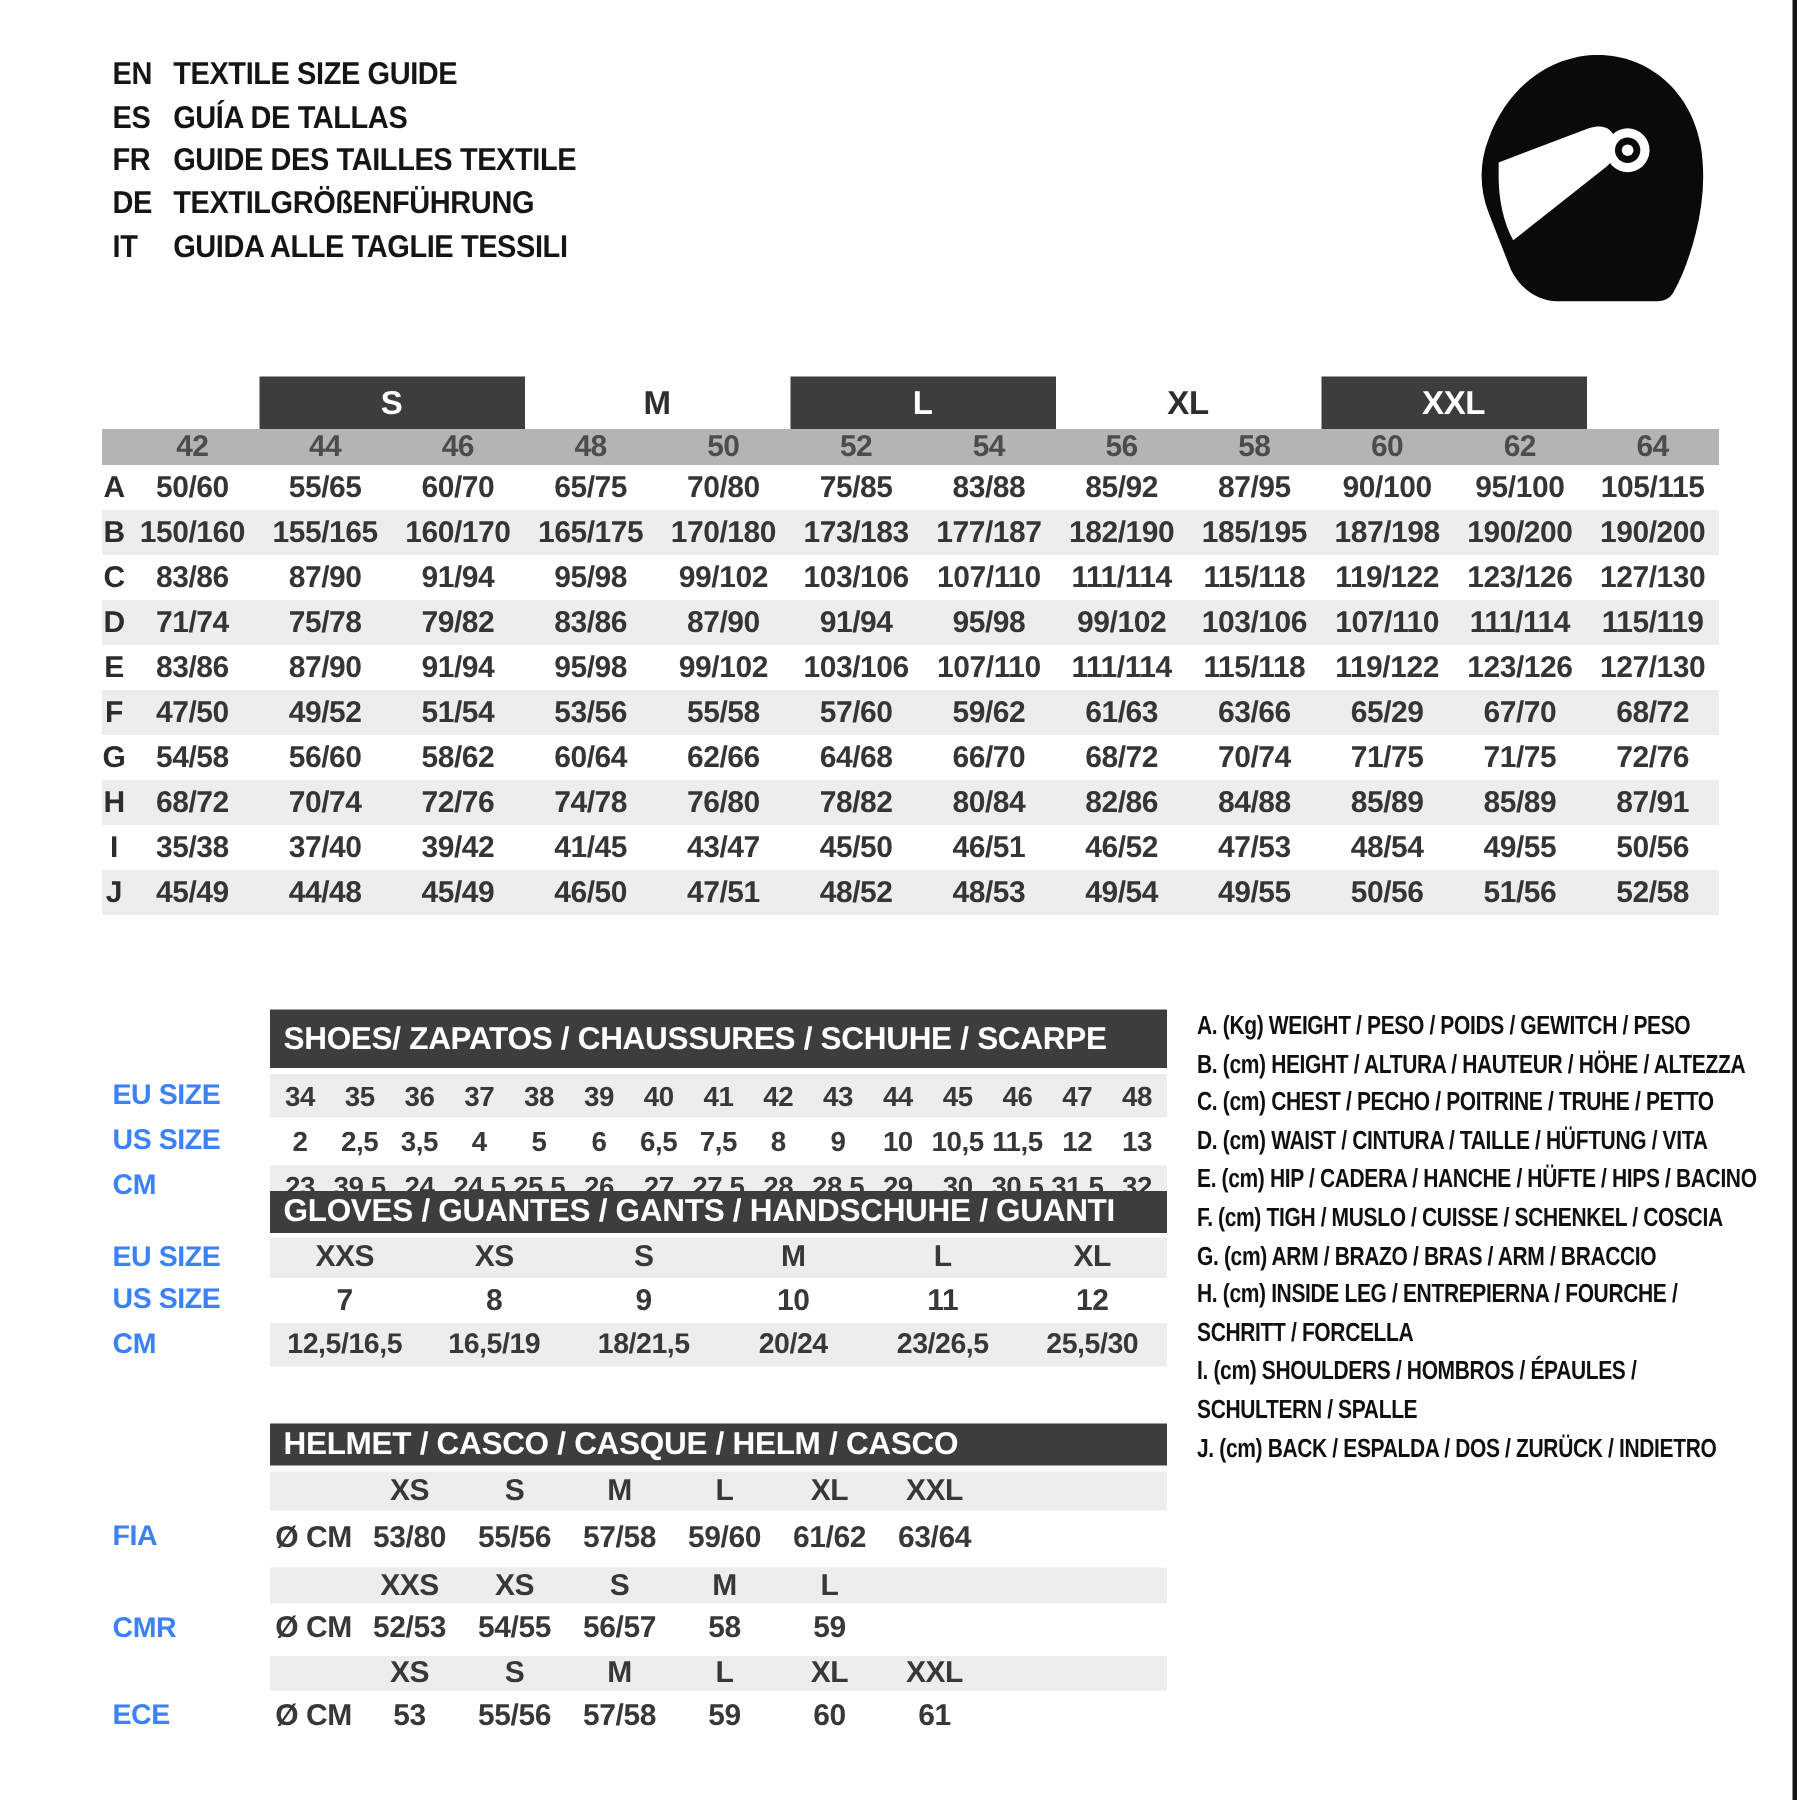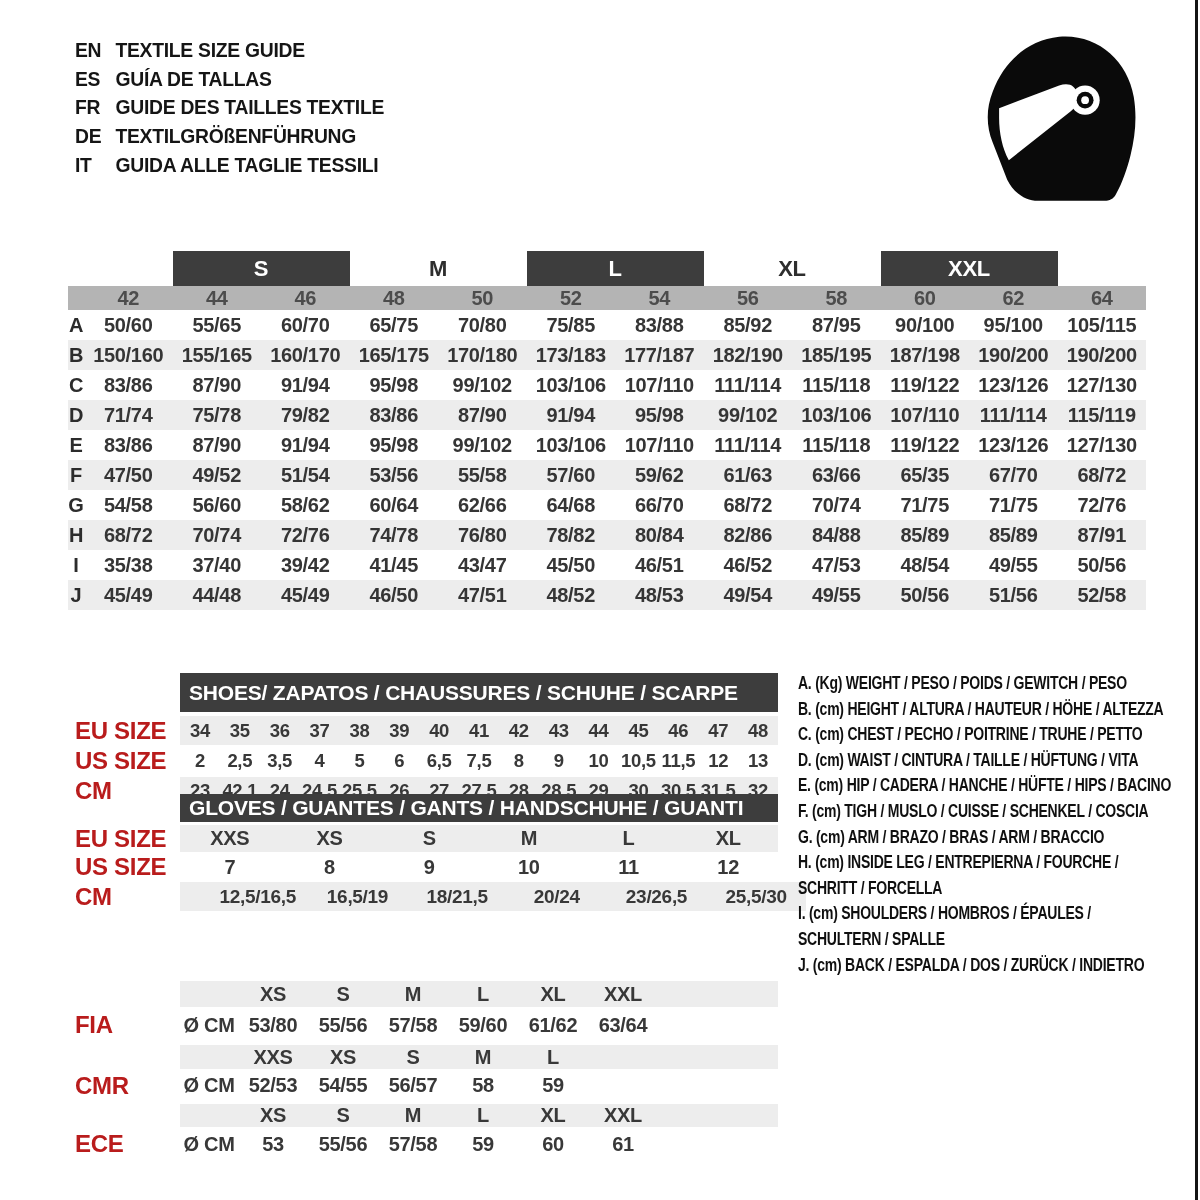--- a/index.html
+++ b/index.html
@@ -21,21 +21,21 @@
   .mt-group{height:100%;display:flex;align-items:center;justify-content:center;font-size:22px;color:#2e2e2e;}
   .mt-group.boxed{background:#3d3d3d;color:#ffffff;}
   #mt-band{height:24px;background:#b4b4b4;color:#4c4c4c;font-size:20px;}
   .mt-row{height:30px;font-size:20px;color:#353535;}
   .mt-row.stripe{background:#ededed;}
   .mt-cell{text-align:center;}
   .mt-cell.letter{text-align:center;color:#2c2c2c;}
   
   .sec{position:absolute;left:75px;width:703px;}
   .srow{display:flex;align-items:stretch;}
-  .slabel{width:105px;flex:none;display:flex;align-items:center;font-size:24px;color:#b91c1c;}
+  .slabel{width:105px;flex:none;display:flex;align-items:center;font-size:19px;color:#3b82f6;}
   .bar{width:598px;flex:none;background:#3d3d3d;color:#ffffff;display:flex;align-items:center;
        padding-left:9px;box-sizing:border-box;font-size:21px;letter-spacing:-0.2px;}
   .cells{width:598px;flex:none;display:grid;align-items:center;text-align:center;color:#383838;}
   .stripe-bg{background:#ededed;}
   .shoe-cols{grid-template-columns:repeat(15,1fr);font-size:18.5px;text-align:center;}
   .glove-cols{grid-template-columns:repeat(6,1fr);font-size:20px;}
   .helm-cols{grid-template-columns:58px repeat(6,70px) 1fr;font-size:20px;}
   
   #legend{position:absolute;left:798px;top:671px;width:390px;color:#101010;}
   .legend-line{height:25.6px;line-height:25.6px;white-space:nowrap;font-size:17.5px;
@@ -185,21 +185,21 @@
           <div class="mt-cell letter">F</div>
           <div class="mt-cell">47/50</div>
           <div class="mt-cell">49/52</div>
           <div class="mt-cell">51/54</div>
           <div class="mt-cell">53/56</div>
           <div class="mt-cell">55/58</div>
           <div class="mt-cell">57/60</div>
           <div class="mt-cell">59/62</div>
           <div class="mt-cell">61/63</div>
           <div class="mt-cell">63/66</div>
-          <div class="mt-cell">65/35</div>
+          <div class="mt-cell">65/29</div>
           <div class="mt-cell">67/70</div>
           <div class="mt-cell">68/72</div>
         </div>
         <div class="mt-grid mt-row">
           <div class="mt-cell letter">G</div>
           <div class="mt-cell">54/58</div>
           <div class="mt-cell">56/60</div>
           <div class="mt-cell">58/62</div>
           <div class="mt-cell">60/64</div>
           <div class="mt-cell">62/66</div>
@@ -301,21 +301,21 @@
           <div class="cell">10,5</div>
           <div class="cell">11,5</div>
           <div class="cell">12</div>
           <div class="cell">13</div>
         </div>
     </div>
     <div class="srow" style="height:28px;">
       <div class="slabel">CM</div>
       <div class="cells shoe-cols stripe-bg" id="shoes-cm">
           <div class="cell">23</div>
-          <div class="cell">42,1</div>
+          <div class="cell">39,5</div>
           <div class="cell">24</div>
           <div class="cell">24,5</div>
           <div class="cell">25,5</div>
           <div class="cell">26</div>
           <div class="cell">27</div>
           <div class="cell">27,5</div>
           <div class="cell">28</div>
           <div class="cell">28,5</div>
           <div class="cell">29</div>
           <div class="cell">30</div>
@@ -348,34 +348,35 @@
           <div class="cell">7</div>
           <div class="cell">8</div>
           <div class="cell">9</div>
           <div class="cell">10</div>
           <div class="cell">11</div>
           <div class="cell">12</div>
         </div>
     </div>
     <div class="srow" style="height:29px;">
       <div class="slabel">CM</div>
-      <div class="cells glove-cols stripe-bg" style="font-size:19px;padding-left:28px;" id="gloves-cm">
+      <div class="cells glove-cols stripe-bg" style="font-size:19px;" id="gloves-cm">
           <div class="cell">12,5/16,5</div>
           <div class="cell">16,5/19</div>
           <div class="cell">18/21,5</div>
           <div class="cell">20/24</div>
           <div class="cell">23/26,5</div>
           <div class="cell">25,5/30</div>
         </div>
     </div>
   </div>
 
   <div class="sec" id="helmetsec" style="top:949px;">
     <div class="srow" style="height:28px;">
       <div class="slabel"></div>
+      <div class="bar">HELMET / CASCO / CASQUE / HELM / CASCO</div>
     </div>
     <div class="srow" style="height:26px;margin-top:4px;">
       <div class="slabel"></div>
       <div class="cells helm-cols stripe-bg" id="hband0">
           <div class="cell"></div>
           <div class="cell">XS</div>
           <div class="cell">S</div>
           <div class="cell">M</div>
           <div class="cell">L</div>
           <div class="cell">XL</div>

